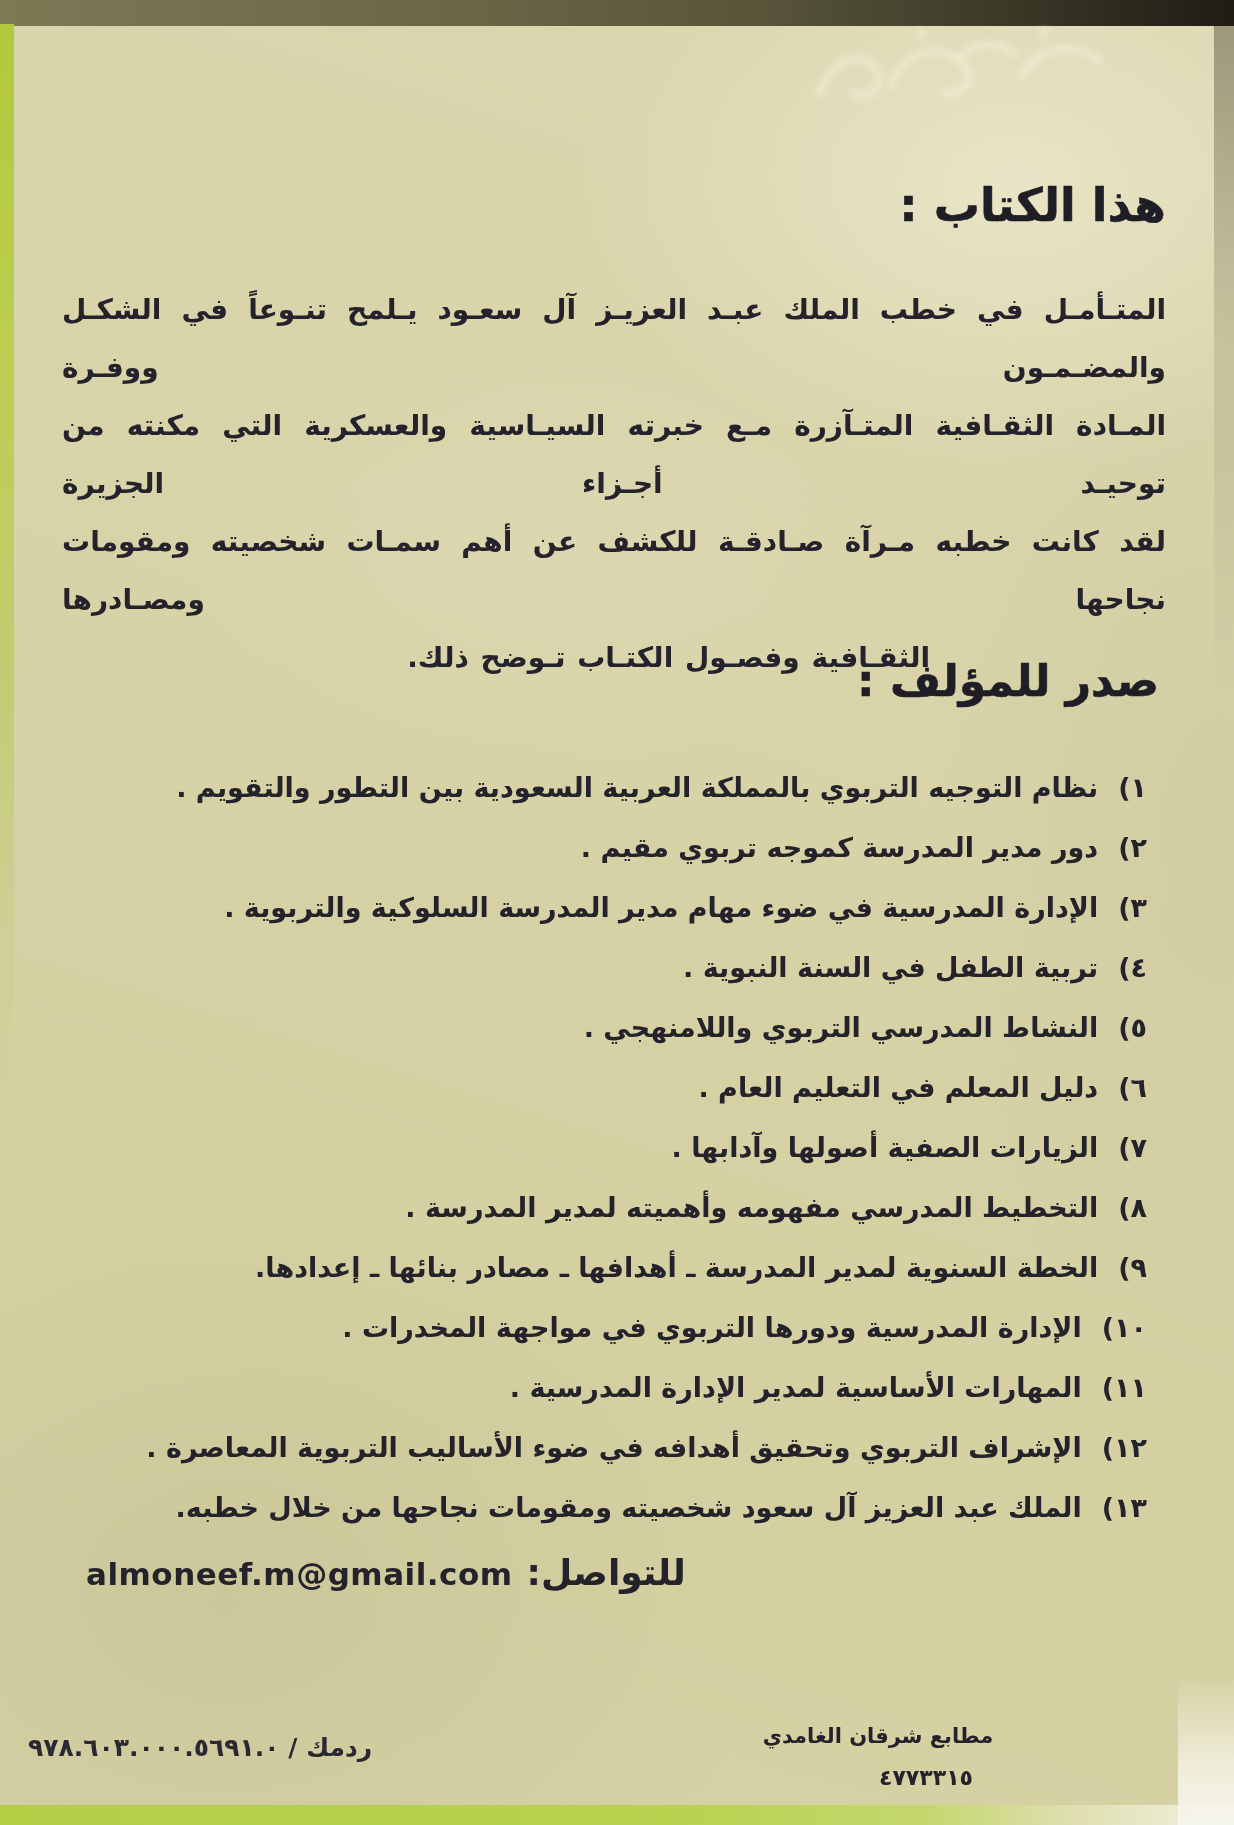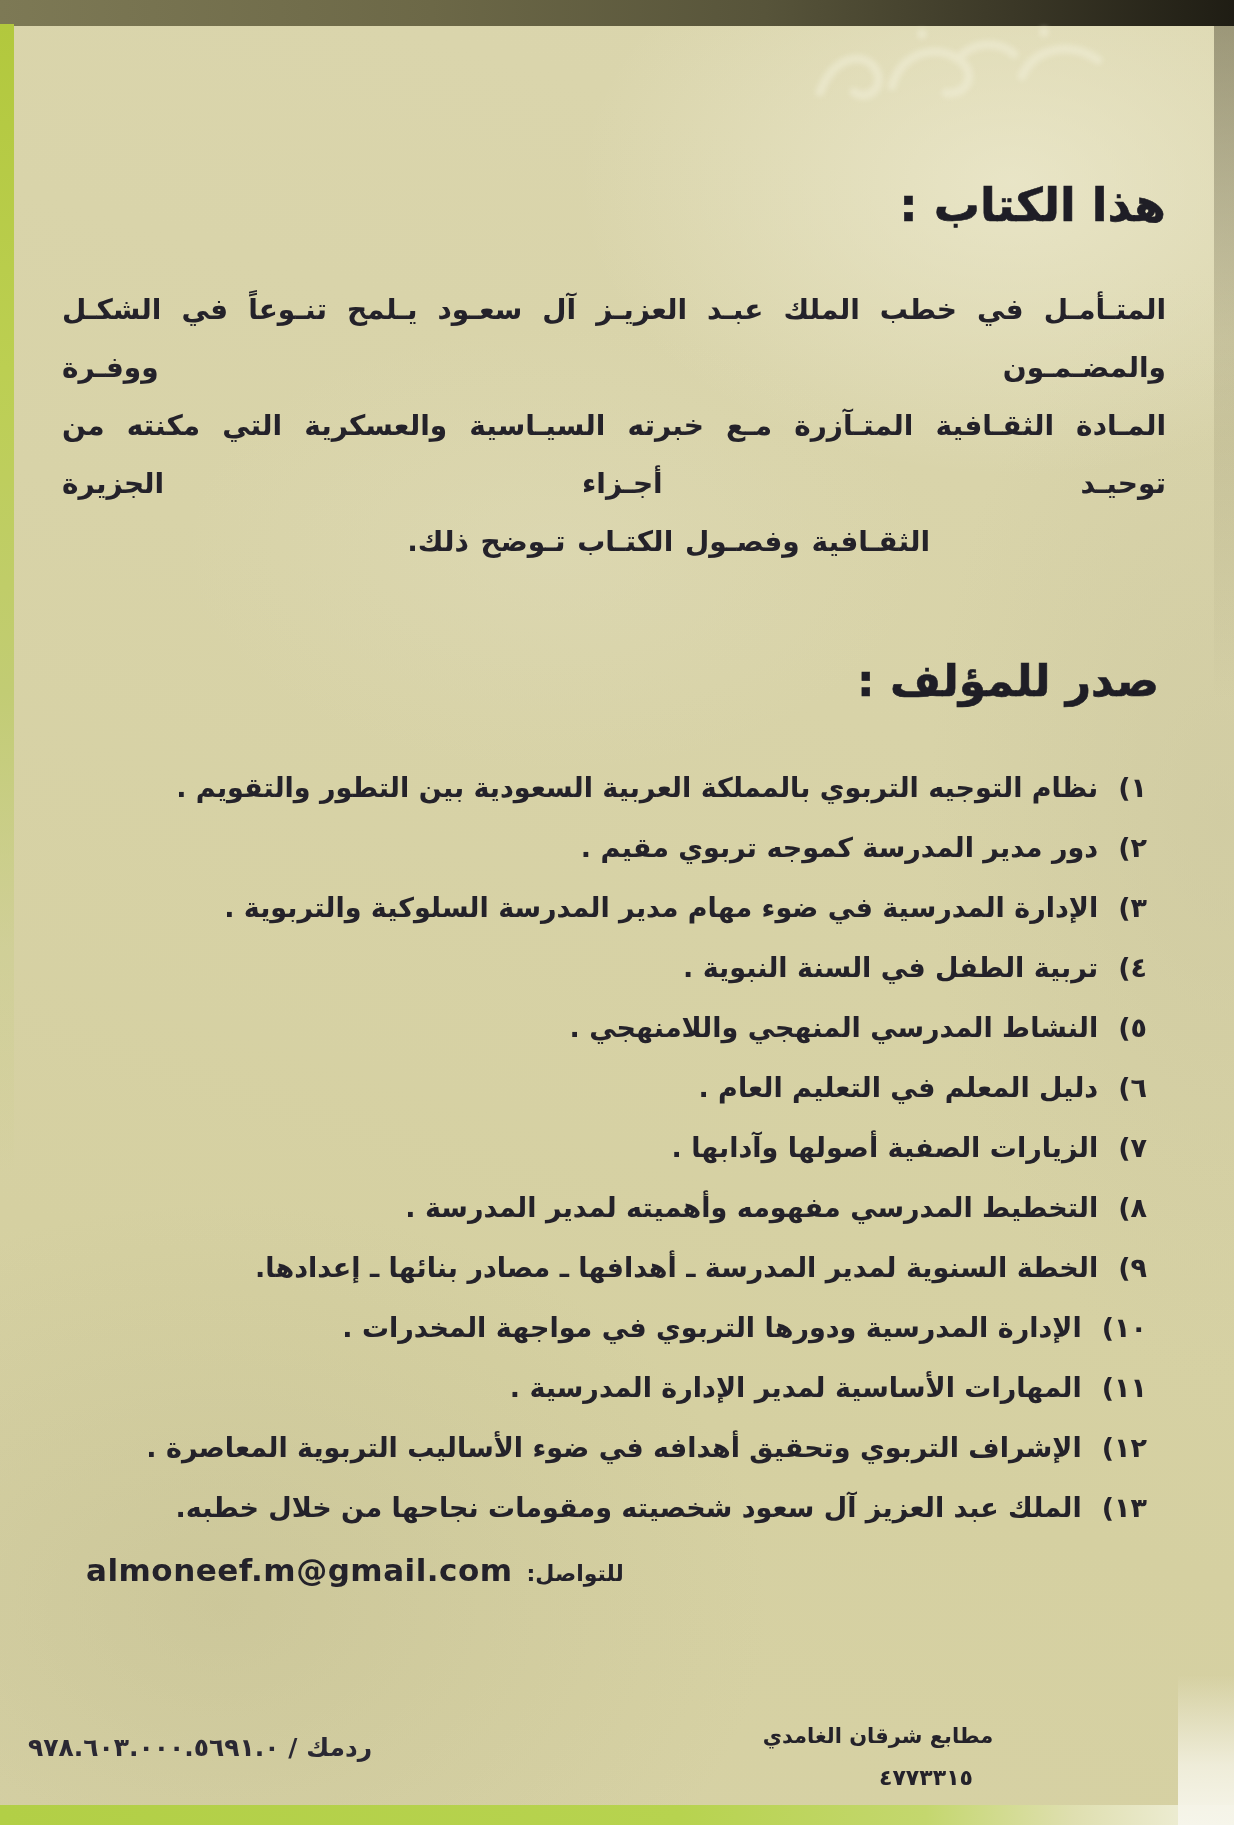--- a/index.html
+++ b/index.html
@@ -64,21 +64,21 @@
     display:flex; gap:20px; align-items:baseline;
     font-size:27px; font-weight:bold; line-height:60px; white-space:nowrap;
   }
   .pub-list .num { flex:0 0 auto; }
 
   
   .contact {
     position:absolute; top:1552px; left:86px;
     display:flex; gap:14px; align-items:baseline; font-weight:bold;
   }
-  .contact-label { font-size:22px; }
+  .contact-label { font-size:36px; }
   .contact-email { font-size:31px; letter-spacing:0.5px; direction:ltr; unicode-bidi:embed; }
 
   
   .isbn {
     position:absolute; top:1733px; left:28px;
     font-size:25px; font-weight:bold; color:#2a2833; letter-spacing:1px;
   }
   .printer { position:absolute; top:1724px; left:748px; width:260px; text-align:center; }
   .printer-name { font-size:21px; font-weight:bold; }
   .printer-num  { font-size:22px; font-weight:bold; margin-top:17px; padding-left:96px; letter-spacing:2px; }
@@ -100,20 +100,21 @@
       <path d="M216 62 C230 32 266 28 292 46"></path>
       <circle cx="116" cy="20" r="5" fill="#f1efd9" stroke="none"></circle>
       <circle cx="238" cy="18" r="5" fill="#f1efd9" stroke="none"></circle>
     </g>
   </svg>
 
   <section class="about">
     <h1 class="heading">هذا الكتاب :</h1>
     <p class="p-line full">المتـأمـل في خطب الملك عبـد العزيـز آل سعـود يـلمح تنـوعاً في الشكـل والمضـمـون ووفـرة</p>
     <p class="p-line full">المـادة الثقـافية المتـآزرة مـع خبرته السيـاسية والعسكرية التي مكنته من توحيـد أجـزاء الجزيرة</p>
+    <p class="p-line full">لقد كانت خطبه مـرآة صـادقـة للكشف عن أهم سمـات شخصيته ومقومات نجاحها ومصـادرها</p>
     <p class="p-line indent-2">الثقـافية وفصـول الكتـاب تـوضح ذلك.</p>
   </section>
 
   <section class="published">
     <h2 class="heading">صدر للمؤلف :</h2>
     <ol class="pub-list">
       <li>
           <span class="num">١)</span>
           <span class="txt">نظام التوجيه التربوي بالمملكة العربية السعودية بين التطور والتقويم .</span>
         </li>
@@ -124,21 +125,21 @@
       <li>
           <span class="num">٣)</span>
           <span class="txt">الإدارة المدرسية في ضوء مهام مدير المدرسة السلوكية والتربوية .</span>
         </li>
       <li>
           <span class="num">٤)</span>
           <span class="txt">تربية الطفل في السنة النبوية .</span>
         </li>
       <li>
           <span class="num">٥)</span>
-          <span class="txt">النشاط المدرسي المنهجي واللامنهجي .</span>
+          <span class="txt">النشاط المدرسي التربوي واللامنهجي .</span>
         </li>
       <li>
           <span class="num">٦)</span>
           <span class="txt">دليل المعلم في التعليم العام .</span>
         </li>
       <li>
           <span class="num">٧)</span>
           <span class="txt">الزيارات الصفية أصولها وآدابها .</span>
         </li>
       <li>

